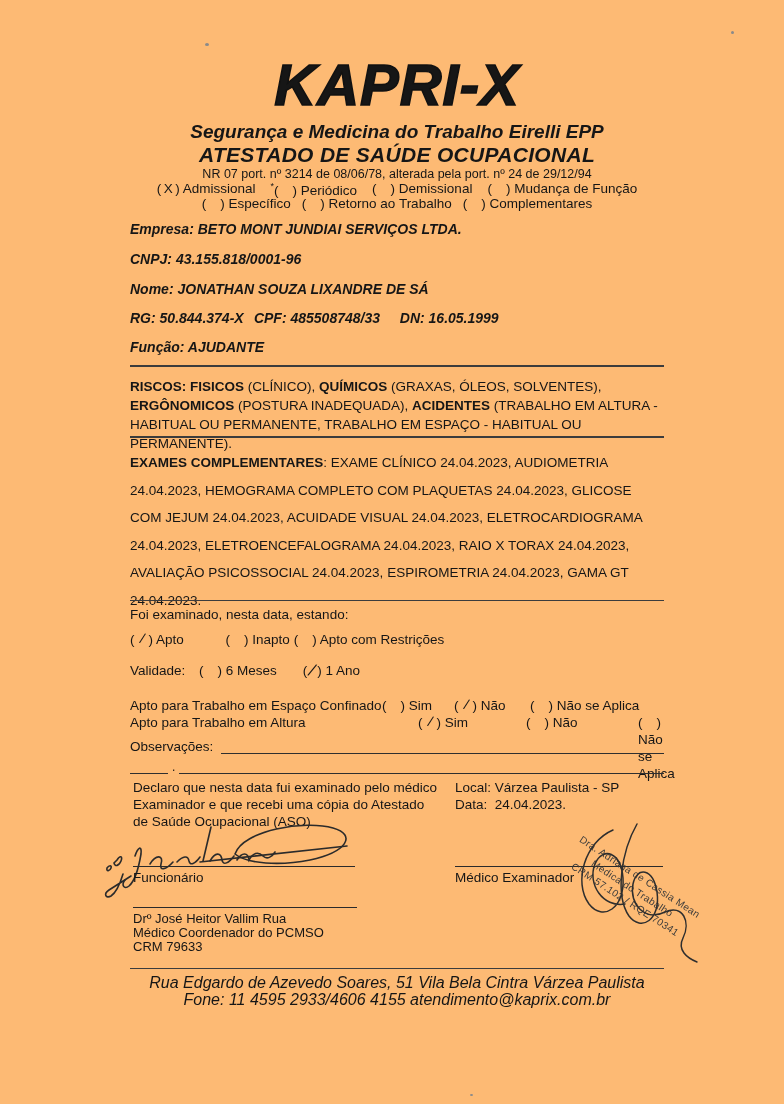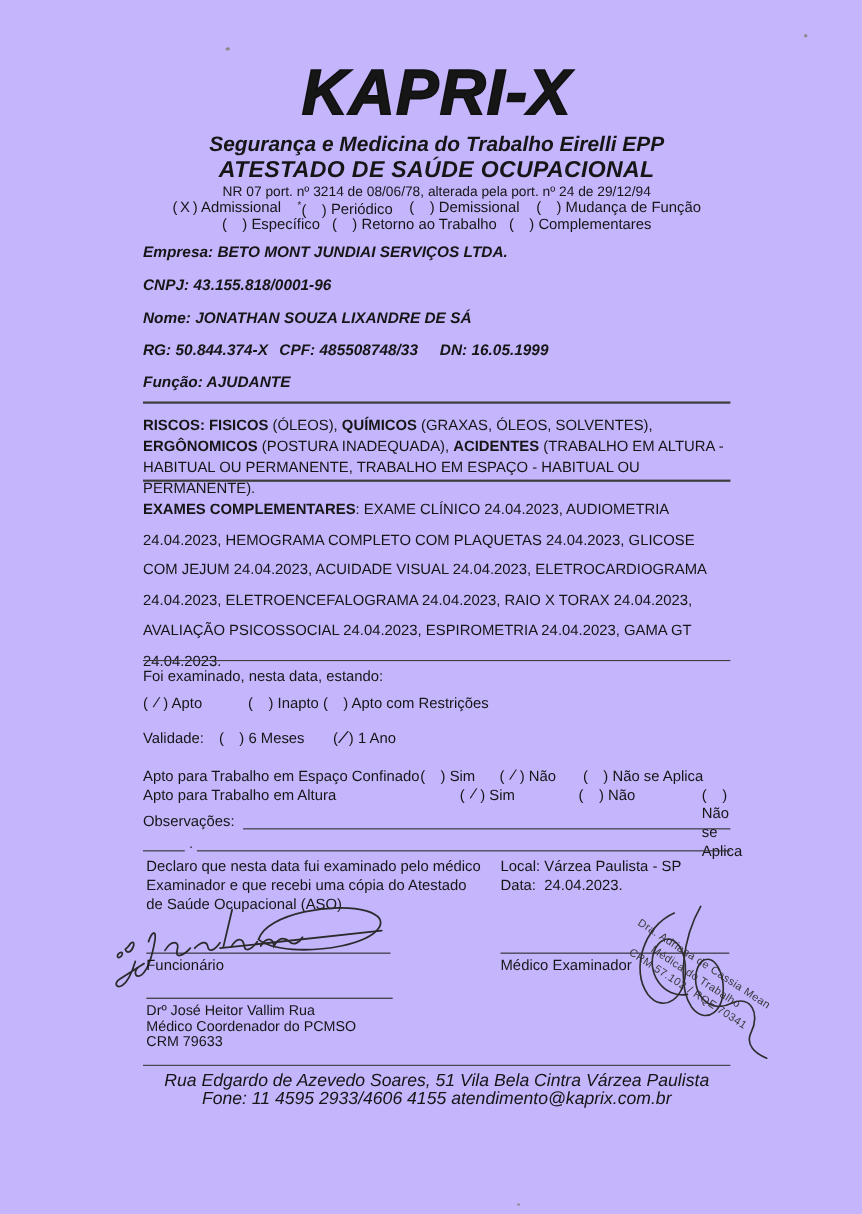--- a/index.html
+++ b/index.html
@@ -1,18 +1,18 @@
 <!DOCTYPE html>
 <html><head>
 <meta charset="utf-8">
 <style>
   html,body { margin:0; padding:0; background:#e8e8e8; }
   .page {
     position:relative; width:784px; height:1104px; margin:0 auto;
-    background:#c4b5fd; overflow:hidden;
+    background:#fdba74; overflow:hidden;
     font-family:"Liberation Sans","DejaVu Sans",sans-serif;
     color:#161616;
   }
   .abs { position:absolute; }
   .content { left:130px; width:534px; }
   .center { text-align:center; }
   .bi { font-weight:700; font-style:italic; }
   .brand {
     font-size:58px; line-height:58px; font-weight:700; font-style:italic;
     letter-spacing:1px; -webkit-text-stroke:1.6px #111;
@@ -83,21 +83,21 @@
   <div class="abs content idrow" style="top:310px;">
     <span style="display:inline-block;width:120px;"><span>RG:</span> <span>50.844.374-X</span></span>
     <span style="display:inline-block;width:142px;"><span>CPF:</span> <span>485508748/33</span></span>
     <span><span>DN:</span> <span>16.05.1999</span></span>
   </div>
   <div class="abs content idrow" style="top:339px;"><span>Função:</span> <span>AJUDANTE</span></div>
 
   <div class="abs content hr" style="top:365px;"></div>
 
   <div class="abs content body-txt" style="top:377px;">
-    <b>RISCOS: FISICOS</b><span> (ÓLEOS), </span><b>QUÍMICOS</b><span> (GRAXAS, ÓLEOS, SOLVENTES), </span><b>ERGÔNOMICOS</b><span> (POSTURA INADEQUADA), </span><b>ACIDENTES</b><span> (TRABALHO EM ALTURA - HABITUAL OU PERMANENTE, TRABALHO EM ESPAÇO - HABITUAL OU PERMANENTE).</span>
+    <b>RISCOS: FISICOS</b><span> (CLÍNICO), </span><b>QUÍMICOS</b><span> (GRAXAS, ÓLEOS, SOLVENTES), </span><b>ERGÔNOMICOS</b><span> (POSTURA INADEQUADA), </span><b>ACIDENTES</b><span> (TRABALHO EM ALTURA - HABITUAL OU PERMANENTE, TRABALHO EM ESPAÇO - HABITUAL OU PERMANENTE).</span>
   </div>
 
   <div class="abs content hr" style="top:436px;"></div>
 
   <div class="abs content exames-txt" style="top:449px;">
     <b>EXAMES COMPLEMENTARES</b><span>: EXAME CLÍNICO 24.04.2023, AUDIOMETRIA 24.04.2023, HEMOGRAMA COMPLETO COM PLAQUETAS 24.04.2023, GLICOSE COM JEJUM 24.04.2023, ACUIDADE VISUAL 24.04.2023, ELETROCARDIOGRAMA 24.04.2023, ELETROENCEFALOGRAMA 24.04.2023, RAIO X TORAX 24.04.2023, AVALIAÇÃO PSICOSSOCIAL 24.04.2023, ESPIROMETRIA 24.04.2023, GAMA GT 24.04.2023.</span>
   </div>
 
   <div class="abs content hr thin" style="top:600px;"></div>
 

